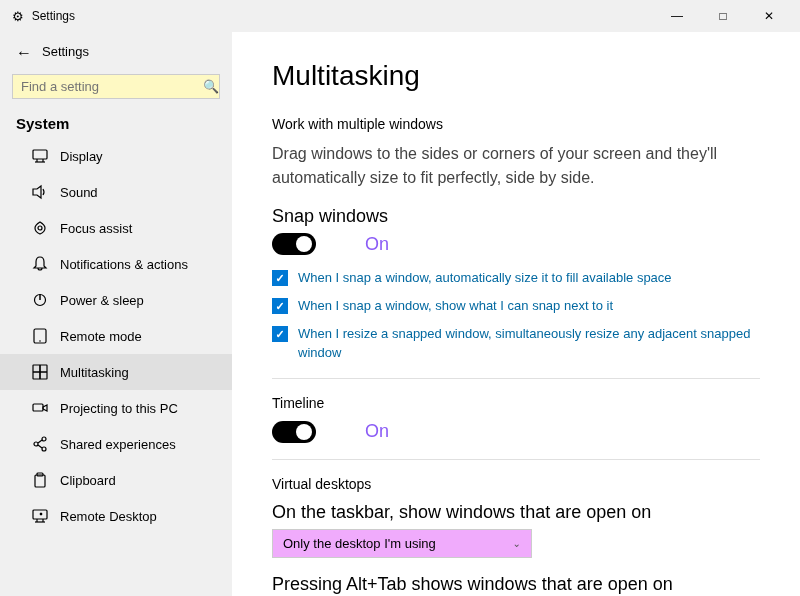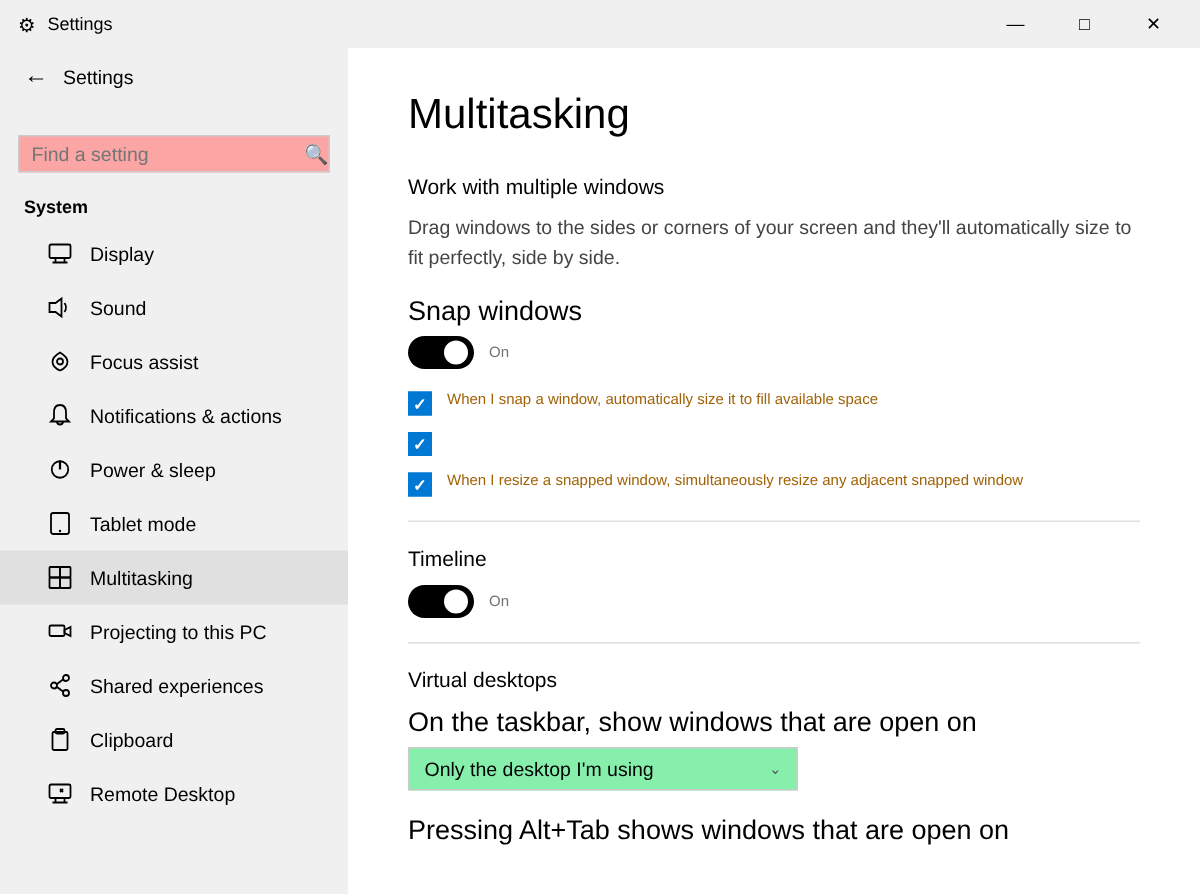--- a/index.html
+++ b/index.html
@@ -75,40 +75,40 @@
       cursor: pointer;
       font-size: 13px;
       color: #000;
     }
     .back-arrow {
       font-size: 16px;
       color: #000;
     }
 
     .search-box {
-      margin: 20px 12px 12px 12px;
-      display: flex;
-      align-items: center;
-      background: #fca5a5;
+      margin: 4px 12px 12px 12px;
+      display: flex;
+      align-items: center;
+      background: #fef9c3;
       border: 1px solid #ccc;
       padding: 4px 8px;
       gap: 6px;
     }
     .search-box input {
       border: none;
       outline: none;
       background: transparent;
       font-size: 13px;
       flex: 1;
       color: #666;
     }
     .search-icon { color: #555; font-size: 13px; }
 
     .sidebar-section-label {
-      font-size: 12px;
+      font-size: 15px;
       font-weight: 600;
       padding: 4px 16px 6px 16px;
       color: #000;
     }
 
     .sidebar-item {
       display: flex;
       align-items: center;
       gap: 12px;
       padding: 8px 32px;
@@ -144,21 +144,21 @@
     }
 
     .section-title {
       font-size: 14px;
       font-weight: 400;
       color: #000;
       margin-bottom: 10px;
     }
 
     .section-desc {
-      font-size: 13px;
+      font-size: 16px;
       color: #444;
       margin-bottom: 16px;
       line-height: 1.5;
     }
 
     .setting-label {
       font-size: 18px;
       color: #000;
       margin-bottom: 6px;
     }
@@ -183,22 +183,23 @@
       position: absolute;
       width: 16px;
       height: 16px;
       background: #fff;
       border-radius: 50%;
       top: 3px;
       right: 4px;
       transition: right 0.2s;
     }
     .toggle-text {
-      font-size: 10px;
-      color: #737373;
+      font-size: 18px;
+      color: #8b5cf6;
+      margin-left: 39px;
     }
 
     
     .checkbox-row {
       display: flex;
       align-items: flex-start;
       gap: 10px;
       margin-bottom: 10px;
     }
     .checkbox-box {
@@ -213,41 +214,41 @@
       margin-top: 1px;
       cursor: pointer;
     }
     .checkbox-box::after {
       content: '✓';
       color: #fff;
       font-size: 11px;
       font-weight: bold;
     }
     .checkbox-label {
-      font-size: 10px;
-      color: #a16207;
+      font-size: 13px;
+      color: #0369a1;
       line-height: 1.4;
     }
 
     .divider {
       height: 1px;
       background: #e0e0e0;
       margin: 16px 0;
     }
 
     
     .dropdown {
       display: flex;
       align-items: center;
       justify-content: space-between;
       border: 1px solid #ccc;
       padding: 6px 10px;
       width: 260px;
       cursor: pointer;
-      background: #86efac;
+      background: #f0abfc;
       font-size: 13px;
       color: #000;
       margin-bottom: 16px;
     }
     .dropdown-arrow {
       font-size: 10px;
       color: #555;
     }
   </style>
 </head>
@@ -327,21 +328,21 @@
       </span>
       <span>Power &amp; sleep</span>
     </div>
     <div class="sidebar-item">
       <span class="sidebar-icon">
         <svg width="16" height="16" viewBox="0 0 16 16" fill="none">
             <rect x="2" y="1" width="12" height="14" rx="1.5" stroke="#000" stroke-width="1.2" fill="none"></rect>
             <circle cx="8" cy="13" r="0.8" fill="#000"></circle>
           </svg>
       </span>
-      <span>Tablet mode</span>
+      <span>Remote mode</span>
     </div>
     <div class="sidebar-item active">
       <span class="sidebar-icon">
         <svg width="16" height="16" viewBox="0 0 16 16" fill="none">
             <rect x="1" y="1" width="7" height="7" rx="0.5" stroke="#000" stroke-width="1.2" fill="none"></rect>
             <rect x="8" y="1" width="7" height="7" rx="0.5" stroke="#000" stroke-width="1.2" fill="none"></rect>
             <rect x="1" y="8" width="7" height="7" rx="0.5" stroke="#000" stroke-width="1.2" fill="none"></rect>
             <rect x="8" y="8" width="7" height="7" rx="0.5" stroke="#000" stroke-width="1.2" fill="none"></rect>
           </svg>
       </span>
@@ -405,20 +406,21 @@
       </div>
       <span class="toggle-text">On</span>
     </div>
 
     <div class="checkbox-row">
       <div class="checkbox-box"></div>
       <span class="checkbox-label">When I snap a window, automatically size it to fill available space</span>
     </div>
     <div class="checkbox-row">
       <div class="checkbox-box"></div>
+      <span class="checkbox-label">When I snap a window, show what I can snap next to it</span>
     </div>
     <div class="checkbox-row">
       <div class="checkbox-box"></div>
       <span class="checkbox-label">When I resize a snapped window, simultaneously resize any adjacent snapped window</span>
     </div>
 
     <div class="divider"></div>
 
     <h2 class="section-title">Timeline</h2>
     <div class="toggle-row">

